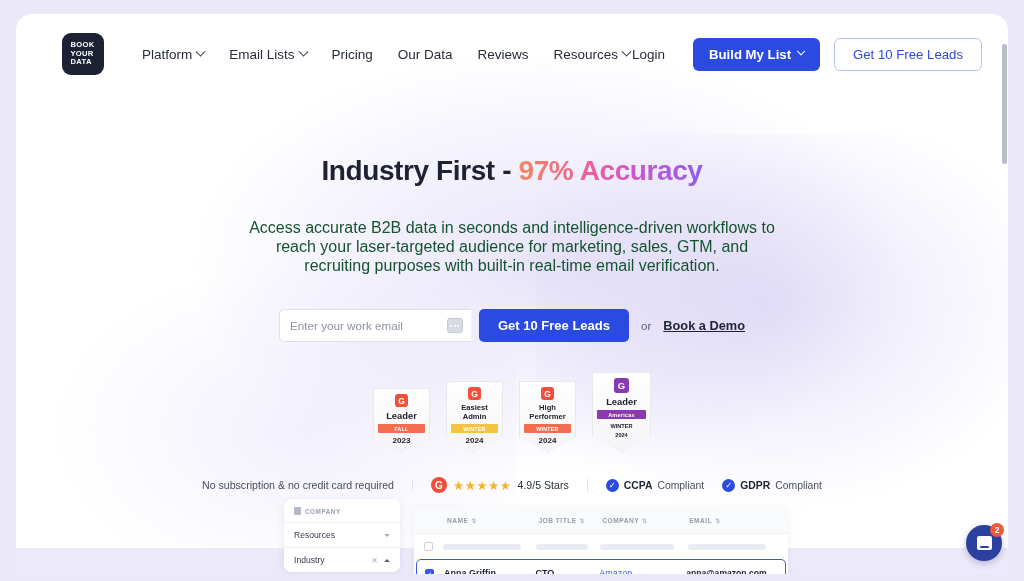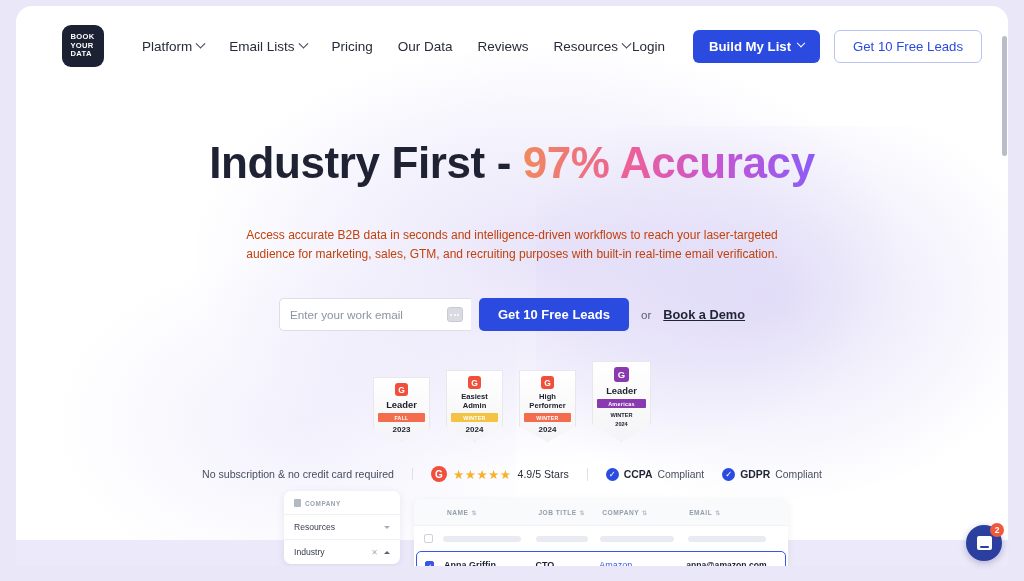--- a/index.html
+++ b/index.html
@@ -17,21 +17,21 @@
   #page-shell {
     position: relative;
     width: 1024px;
     height: 581px;
     background: #eae7f8;
   }
 
   #page-card {
     position: absolute;
     left: 16px;
-    top: 6px;
+    top: 14px;
     width: 992px;
     height: 560px;
     background: #ffffff;
     border-radius: 16px 16px 0 0;
     overflow: hidden;
   }
 
   
   #hero-glow-a, #hero-glow-b, #hero-glow-c { position: absolute; pointer-events: none; }
   #hero-glow-a {
@@ -137,38 +137,38 @@
     height: 33px;
     display: flex; align-items: center;
     cursor: pointer;
     font-family: "Liberation Sans", sans-serif;
   }
 
   
   #hero { position: relative; z-index: 4; text-align: center; padding-top: 55px; }
 
   #headline {
-    font-size: 44px;
+    font-size: 28px;
     font-weight: bold;
     color: #1e2233;
     line-height: 43px;
     letter-spacing: -0.4px;
   }
   #headline .accent {
     background: linear-gradient(95deg, #f08a5d 0%, #ec5f9a 38%, #c455d4 68%, #8b5cf6 100%);
     -webkit-background-clip: text;
     background-clip: text;
     -webkit-text-fill-color: transparent;
     color: #c455d4;
   }
 
   #subhead {
-    margin-top: 42px;
-    font-size: 12px;
-    color: #c2410c;
+    margin-top: 26px;
+    font-size: 16px;
+    color: #14532d;
     line-height: 19px;
     max-width: 540px;
     margin-left: auto; margin-right: auto;
   }
 
   
   #form-row {
     margin-top: 34px;
     display: flex; align-items: center; justify-content: center;
     gap: 0;

